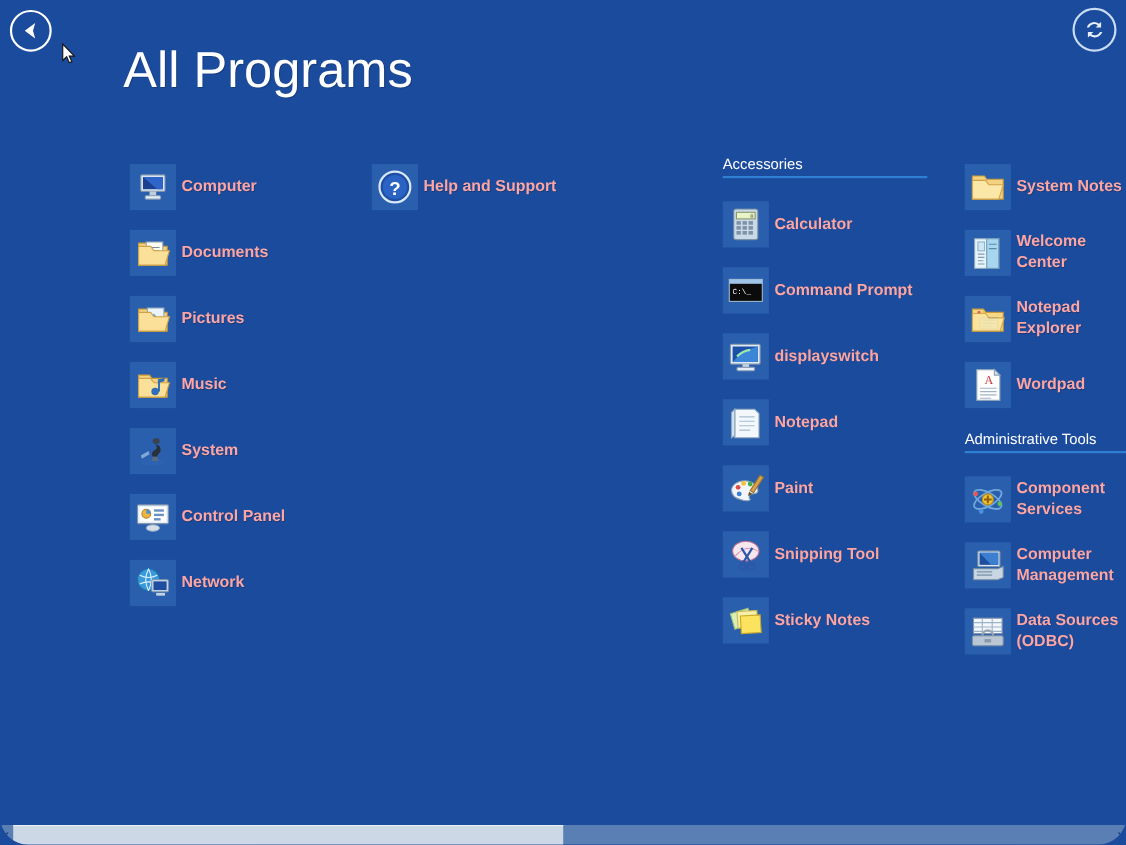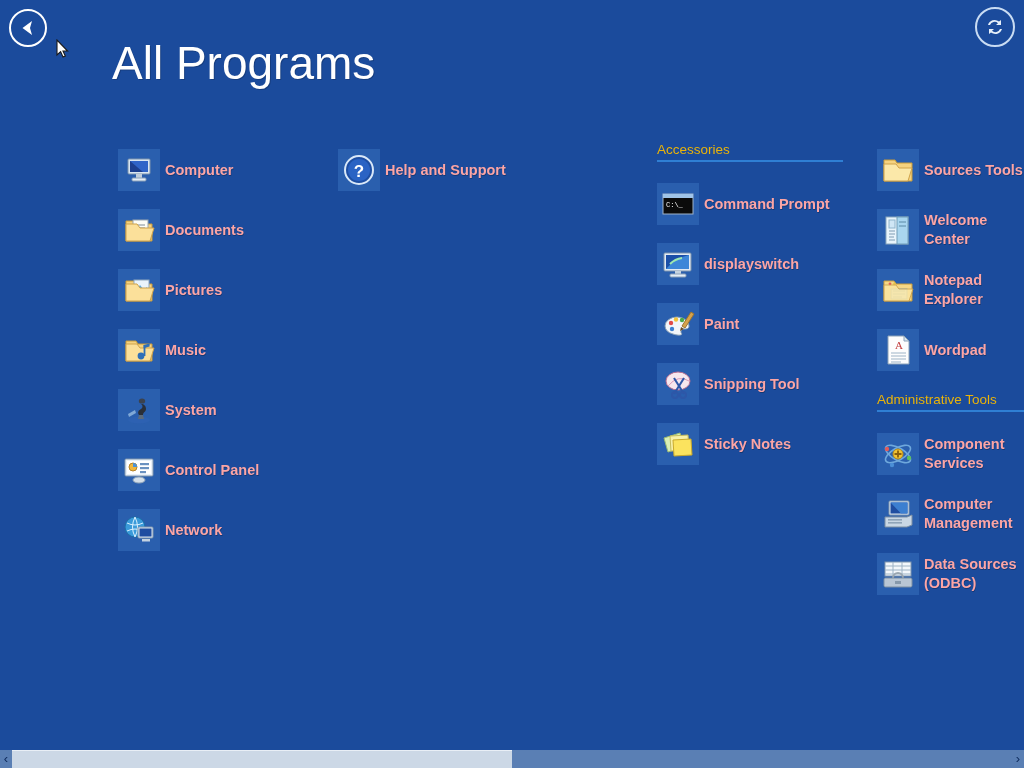--- a/index.html
+++ b/index.html
@@ -7,20 +7,21 @@
     width: 1024px; height: 768px;
     overflow: hidden;
     background: #1b4b9c;
     font-family: "Liberation Sans", sans-serif;
   }
   #screen {
     position: relative;
     width: 1024px; height: 768px;
     background: #1b4b9c;
     overflow: hidden;
+    border-radius: 26px;
   }
 
   
   #back-button {
     position: absolute; left: 9px; top: 9px;
     width: 38px; height: 38px;
     border-radius: 50%;
     border: 2px solid #ffffff;
     box-sizing: border-box;
     cursor: pointer;
@@ -58,21 +59,21 @@
   .column {
     position: absolute;
     top: 140px;
   }
   #col-1 { left: 118px;  width: 210px; }
   #col-2 { left: 338px;  width: 300px; }
   #col-3 { left: 657px;  width: 200px; }
   #col-4 { left: 877px;  width: 147px; }
 
   .group-header {
-    color: #eab308;
+    color: #ffffff;
     font-size: 13.5px;
     padding-bottom: 3px;
     margin-top: 2px;
     white-space: nowrap;
   }
   .group-rule {
     height: 2px;
     background: #2f7fd4;
     margin-bottom: 12px;
   }
@@ -263,39 +264,75 @@
         </div>
         <div class="prog-label">Help and Support</div>
       </div>
     </div>
   <div class="column" id="col-3">
       <div class="group-header">Accessories</div>
       <div class="group-rule"></div>
       <div class="prog-item">
         <div class="prog-icon">
           <svg width="36" height="36" viewBox="0 0 36 36" style="position:absolute;left:3px;top:3px">
+            <rect x="7" y="4" width="22" height="28" rx="2" fill="#c9d9e8" stroke="#6f869c"></rect>
+            <rect x="9.5" y="7" width="17" height="6" fill="#e8f3c8" stroke="#8a9a6e"></rect>
+            <text x="25" y="12" font-family="Liberation Mono, monospace" font-size="5" fill="#3c4a2c" text-anchor="end">0</text>
+            <g fill="#7f93a8">
+              <rect x="9.5" y="15" width="4" height="3.3"></rect>
+              <rect x="15" y="15" width="4" height="3.3"></rect>
+              <rect x="20.5" y="15" width="4" height="3.3"></rect>
+              <rect x="9.5" y="19.5" width="4" height="3.3"></rect>
+              <rect x="15" y="19.5" width="4" height="3.3"></rect>
+              <rect x="20.5" y="19.5" width="4" height="3.3"></rect>
+              <rect x="9.5" y="24" width="4" height="3.3"></rect>
+              <rect x="15" y="24" width="4" height="3.3"></rect>
+              <rect x="20.5" y="24" width="4" height="3.3"></rect>
+            </g>
+          </svg>
+        </div>
+        <div class="prog-label">Calculator</div>
+      </div>
+      <div class="prog-item">
+        <div class="prog-icon">
+          <svg width="36" height="36" viewBox="0 0 36 36" style="position:absolute;left:3px;top:3px">
             <rect x="3" y="8" width="30" height="20" fill="#0b0b0b" stroke="#9fb4c9"></rect>
             <rect x="3" y="8" width="30" height="4" fill="#9fc4e8"></rect>
             <text x="6" y="21" font-family="Liberation Mono, monospace" font-size="7" fill="#ffffff">C:\_</text>
           </svg>
         </div>
         <div class="prog-label">Command Prompt</div>
       </div>
       <div class="prog-item">
         <div class="prog-icon">
           <svg width="36" height="36" viewBox="0 0 36 36" style="position:absolute;left:3px;top:3px">
             <rect x="4" y="7" width="27" height="18" rx="1" fill="#e1eaf4" stroke="#7f95ad"></rect>
             <rect x="6" y="9" width="23" height="14" fill="#1b4fa8"></rect>
             <path d="M6 23 q9 -11 23 -14 v14 Z" fill="#3c86d8"></path>
             <path d="M10 18 q5 -5 12 -6" stroke="#9de8b0" stroke-width="2" fill="none"></path>
             <rect x="15" y="25" width="6" height="3" fill="#c4d2e0"></rect>
             <rect x="10" y="28" width="16" height="3" rx="1" fill="#e4edf6" stroke="#8aa0b8"></rect>
           </svg>
         </div>
         <div class="prog-label">displayswitch</div>
+      </div>
+      <div class="prog-item">
+        <div class="prog-icon">
+          <svg width="36" height="36" viewBox="0 0 36 36" style="position:absolute;left:3px;top:3px">
+            <path d="M8 6 h18 l4 4 v22 H8 Z" fill="#f2f8fd" stroke="#8fa7bd"></path>
+            <path d="M8 6 l-3 3 v23 l3 -2 Z" fill="#cfe2f2" stroke="#8fa7bd"></path>
+            <g stroke="#a9bccd">
+              <line x1="12" y1="13" x2="26" y2="13"></line>
+              <line x1="12" y1="17" x2="26" y2="17"></line>
+              <line x1="12" y1="21" x2="26" y2="21"></line>
+              <line x1="12" y1="25" x2="22" y2="25"></line>
+            </g>
+          </svg>
+        </div>
+        <div class="prog-label">Notepad</div>
       </div>
       <div class="prog-item">
         <div class="prog-icon">
           <svg width="36" height="36" viewBox="0 0 36 36" style="position:absolute;left:3px;top:3px">
             <path d="M5 20 a12 9 0 1 1 24 0 c0 3 -3 3 -5 3 c-3 0 -4 3 -2 5 c-1 2 -6 1 -9 0 a12 9 0 0 1 -8 -8 Z" fill="#f2f6fa" stroke="#8ba2b8"></path>
             <circle cx="11" cy="17" r="2.2" fill="#e04b4b"></circle>
             <circle cx="16" cy="13.5" r="2.2" fill="#f2c23c"></circle>
             <circle cx="22" cy="14" r="2.2" fill="#4aa84a"></circle>
             <circle cx="12" cy="23" r="2.2" fill="#3c7fd0"></circle>
             <path d="M22 20 l9 -14 l3 2 l-9 14 Z" fill="#d6a24b" stroke="#9b7430"></path>
@@ -331,21 +368,21 @@
       </div>
     </div>
   <div class="column" id="col-4">
       <div class="prog-item">
         <div class="prog-icon">
           <svg width="36" height="36" viewBox="0 0 36 36" style="position:absolute;left:3px;top:3px">
             <path d="M4 8 h11 l2 3 h15 v18 H4 Z" fill="#f5d27f" stroke="#c79b3a"></path>
             <path d="M4 12 h12 l3 4 h13 l-4 13 H4 Z" fill="#fbe8a9" stroke="#cfa24a"></path>
           </svg>
         </div>
-        <div class="prog-label">Sources Tools</div>
+        <div class="prog-label">System Notes</div>
       </div>
       <div class="prog-item">
         <div class="prog-icon">
           <svg width="36" height="36" viewBox="0 0 36 36" style="position:absolute;left:3px;top:3px">
             <rect x="6" y="5" width="22" height="27" fill="#e8f4fb" stroke="#8aa7bd"></rect>
             <rect x="17" y="5" width="11" height="27" fill="#a9d6ef" stroke="#6f9cb8"></rect>
             <rect x="9" y="8" width="6" height="8" fill="#cfe6f5" stroke="#8fb4cc"></rect>
             <g stroke="#7f9cb3">
               <line x1="9" y1="19" x2="15" y2="19"></line>
               <line x1="9" y1="22" x2="15" y2="22"></line>

